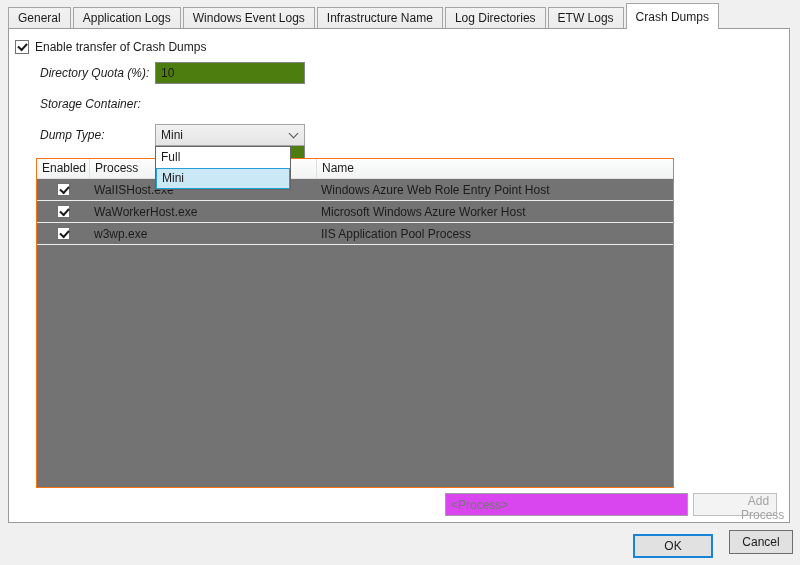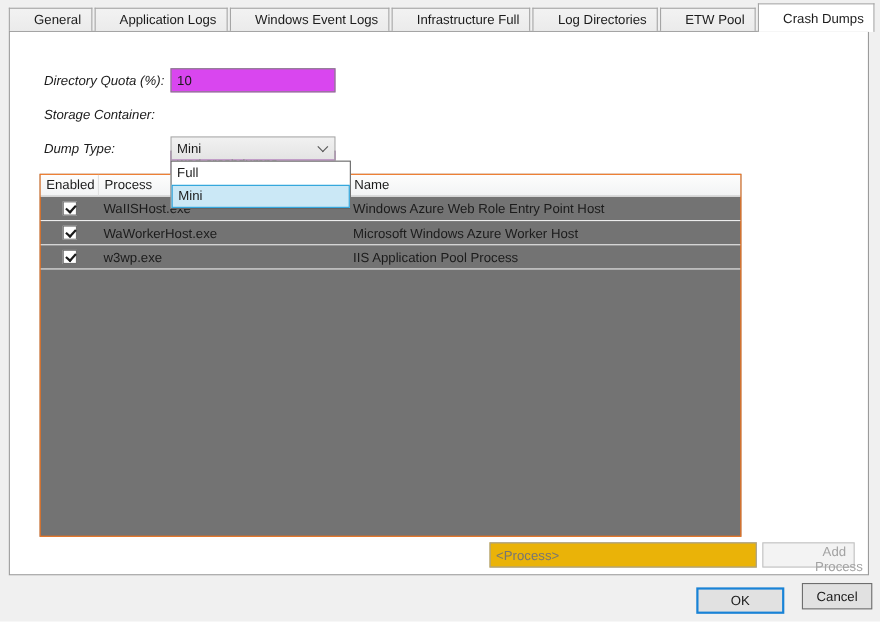--- a/index.html
+++ b/index.html
@@ -13,21 +13,21 @@
     overflow: hidden;
   }
 
   
   .tabbar {
     position: absolute; left: 8px; top: 3px; height: 26px;
     display: flex; align-items: flex-end; z-index: 3;
   }
   .tab {
     height: 21px; margin-bottom: 1px; margin-right: 2px;
-    padding: 3px 9px 0 22px;
+    padding: 3px 9px 0 9px;
     background: linear-gradient(180deg, #f2f2f2, #ebebeb);
     border: 1px solid #a5a5a5; border-bottom: none;
     white-space: nowrap; cursor: default; text-align: right;
   }
   .tab.active {
     height: 26px; margin-bottom: 0; padding-top: 6px;
     background: #ffffff; position: relative; z-index: 4;
   }
 
   
@@ -50,40 +50,40 @@
   }
 
   .enable-row {
     position: absolute; left: 6px; top: 11px;
     display: flex; align-items: center; gap: 6px;
   }
 
   .form-label { position: absolute; left: 31px; line-height: 22px; font-style: italic; }
   .txt {
     position: absolute; left: 146px; width: 150px; height: 22px;
-    border: 1px solid #848484; background: #d946ef; padding: 0 5px;
+    border: 1px solid #848484; background: #4d7c0f; padding: 0 5px;
     font: inherit; color: #1b1b1b;
   }
   .txt::placeholder { color: #767676; }
 
   
   .combo {
     position: absolute; left: 146px; top: 95px; width: 150px; height: 22px;
     border: 1px solid #a5a5a5;
     background: linear-gradient(180deg, #f1f1f1, #e4e4e4);
     display: flex; align-items: center; justify-content: space-between;
     padding: 0 7px 0 5px; cursor: default;
   }
   .chevron {
     width: 7px; height: 7px; margin-top: -3px;
     border-right: 1px solid #555; border-bottom: 1px solid #555;
     transform: rotate(45deg);
   }
   .dropdown {
-    position: absolute; left: 146px; top: 117px; width: 164px;
+    position: absolute; left: 146px; top: 117px; width: 136px;
     background: #ffffff; border: 1px solid #646464; z-index: 6;
   }
   .dropdown .opt { height: 21px; line-height: 21px; padding: 0 5px; cursor: default; }
   .dropdown .opt.selected {
     background: #cbe8f6; border: 1px solid #26a0da;
     line-height: 19px;
   }
 
   
   .ptable {
@@ -101,21 +101,21 @@
   .col-process { width: 227px; flex: none; }
   .col-name { flex: 1; }
   .trow { display: flex; height: 22px; border-bottom: 1px solid #ededed; align-items: center; }
   .td { padding: 0 5px; overflow: hidden; white-space: nowrap; }
   .td.col-enabled { display: flex; justify-content: center; }
   .trow .cb { width: 13px; height: 13px; }
 
   
   .newproc-input {
     position: absolute; left: 436px; top: 464px; width: 243px; height: 23px;
-    border: 1px solid #a0a0a0; padding: 0 5px; font: inherit; background: #eab308;
+    border: 1px solid #a0a0a0; padding: 0 5px; font: inherit; background: #d946ef;
   }
   .btn {
     font: inherit; text-align: center; cursor: default;
     background: #e1e1e1; border: 1px solid #6e6e6e; color: #1b1b1b;
   }
   .add-btn {
     position: absolute; left: 684px; top: 464px; width: 84px; height: 23px; padding-left: 47px;
   }
   .btn.disabled {
     background: #f3f3f3; border-color: #c0c0c0; color: #a3a3a3;
@@ -131,28 +131,32 @@
     z-index: 3;
   }
 </style>
 </head>
 <body>
 
 <div class="tabbar">
   <div class="tab">General</div>
   <div class="tab">Application Logs</div>
   <div class="tab">Windows Event Logs</div>
-  <div class="tab">Infrastructure Full</div>
+  <div class="tab">Infrastructure Name</div>
   <div class="tab">Log Directories</div>
-  <div class="tab">ETW Pool</div>
+  <div class="tab">ETW Logs</div>
   <div class="tab active">Crash Dumps</div>
 </div>
 
 <div class="panel">
 
+  <div class="enable-row">
+    <span class="cb checked"></span>
+    <span>Enable transfer of Crash Dumps</span>
+  </div>
 
   <div class="form-label" style="top:33px">Directory Quota (%):</div>
   <input class="txt" style="top: 33px;" value="10">
 
   <div class="form-label" style="top:64px">Storage Container:</div>
   <input class="txt" style="top: 64px; margin-top: 44px;" value="wad-crashdumps">
 
   <div class="form-label" style="top:95px">Dump Type:</div>
   <div class="combo">
     <span>Mini</span>

